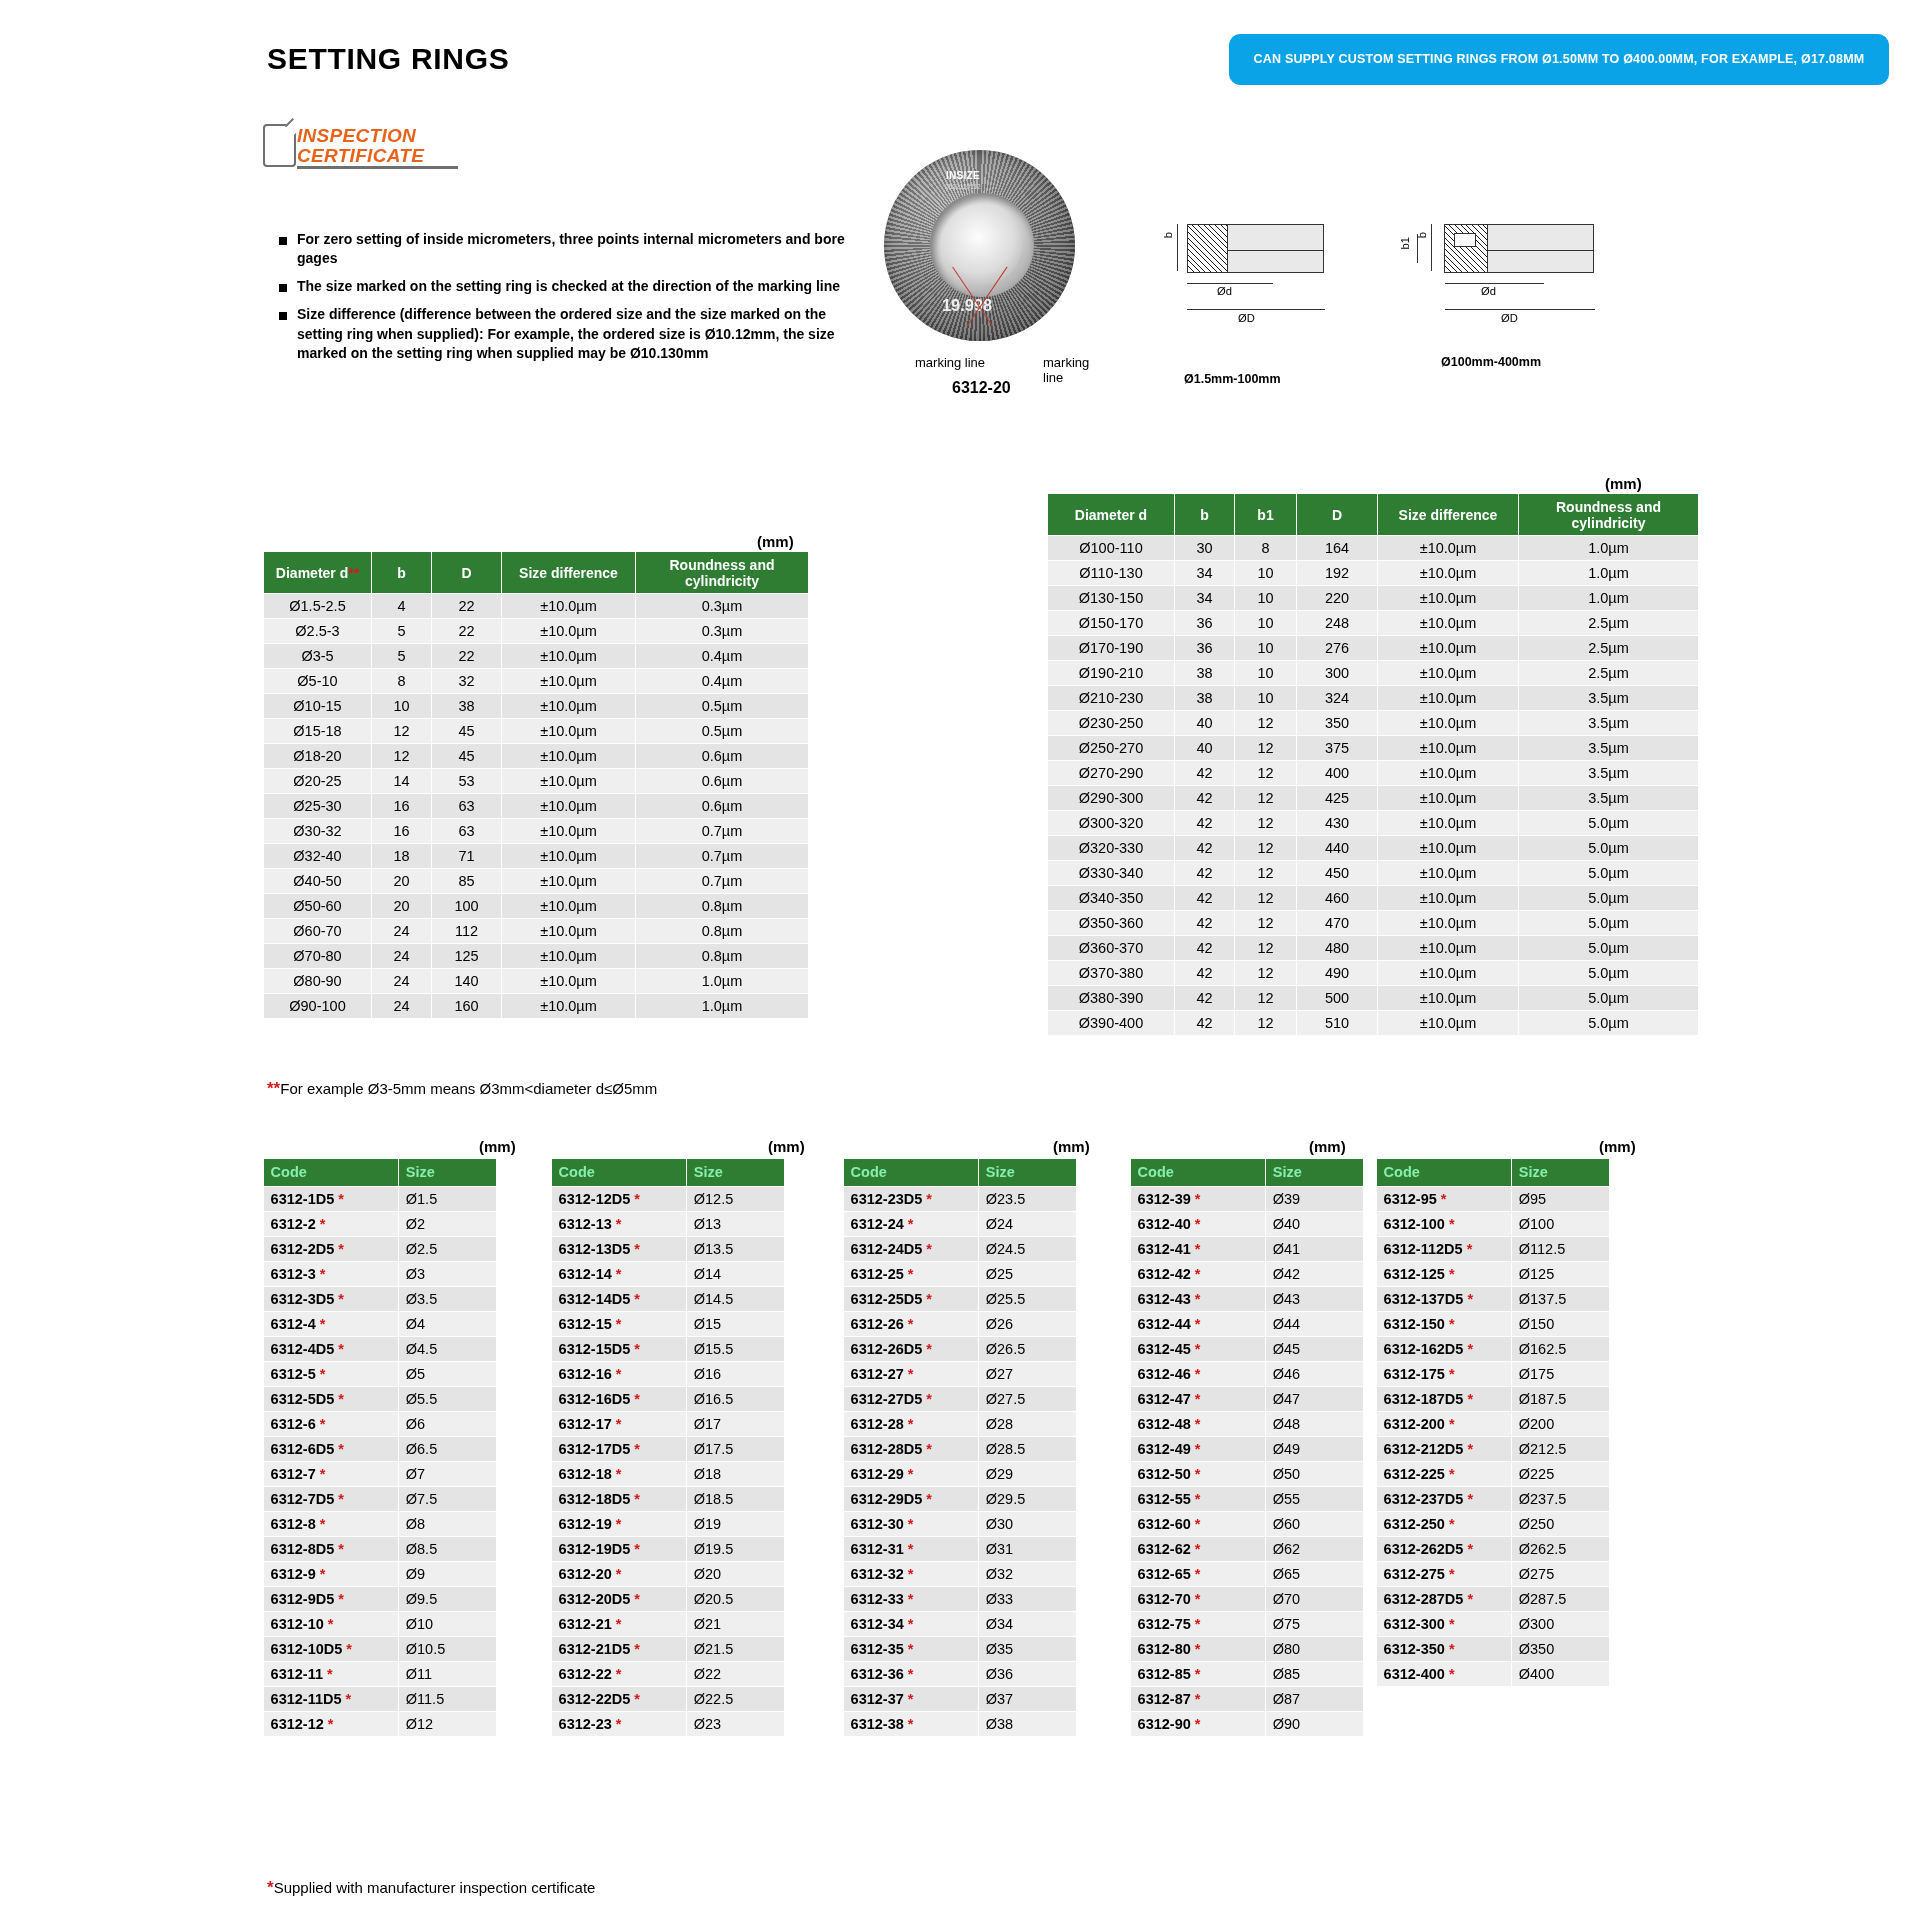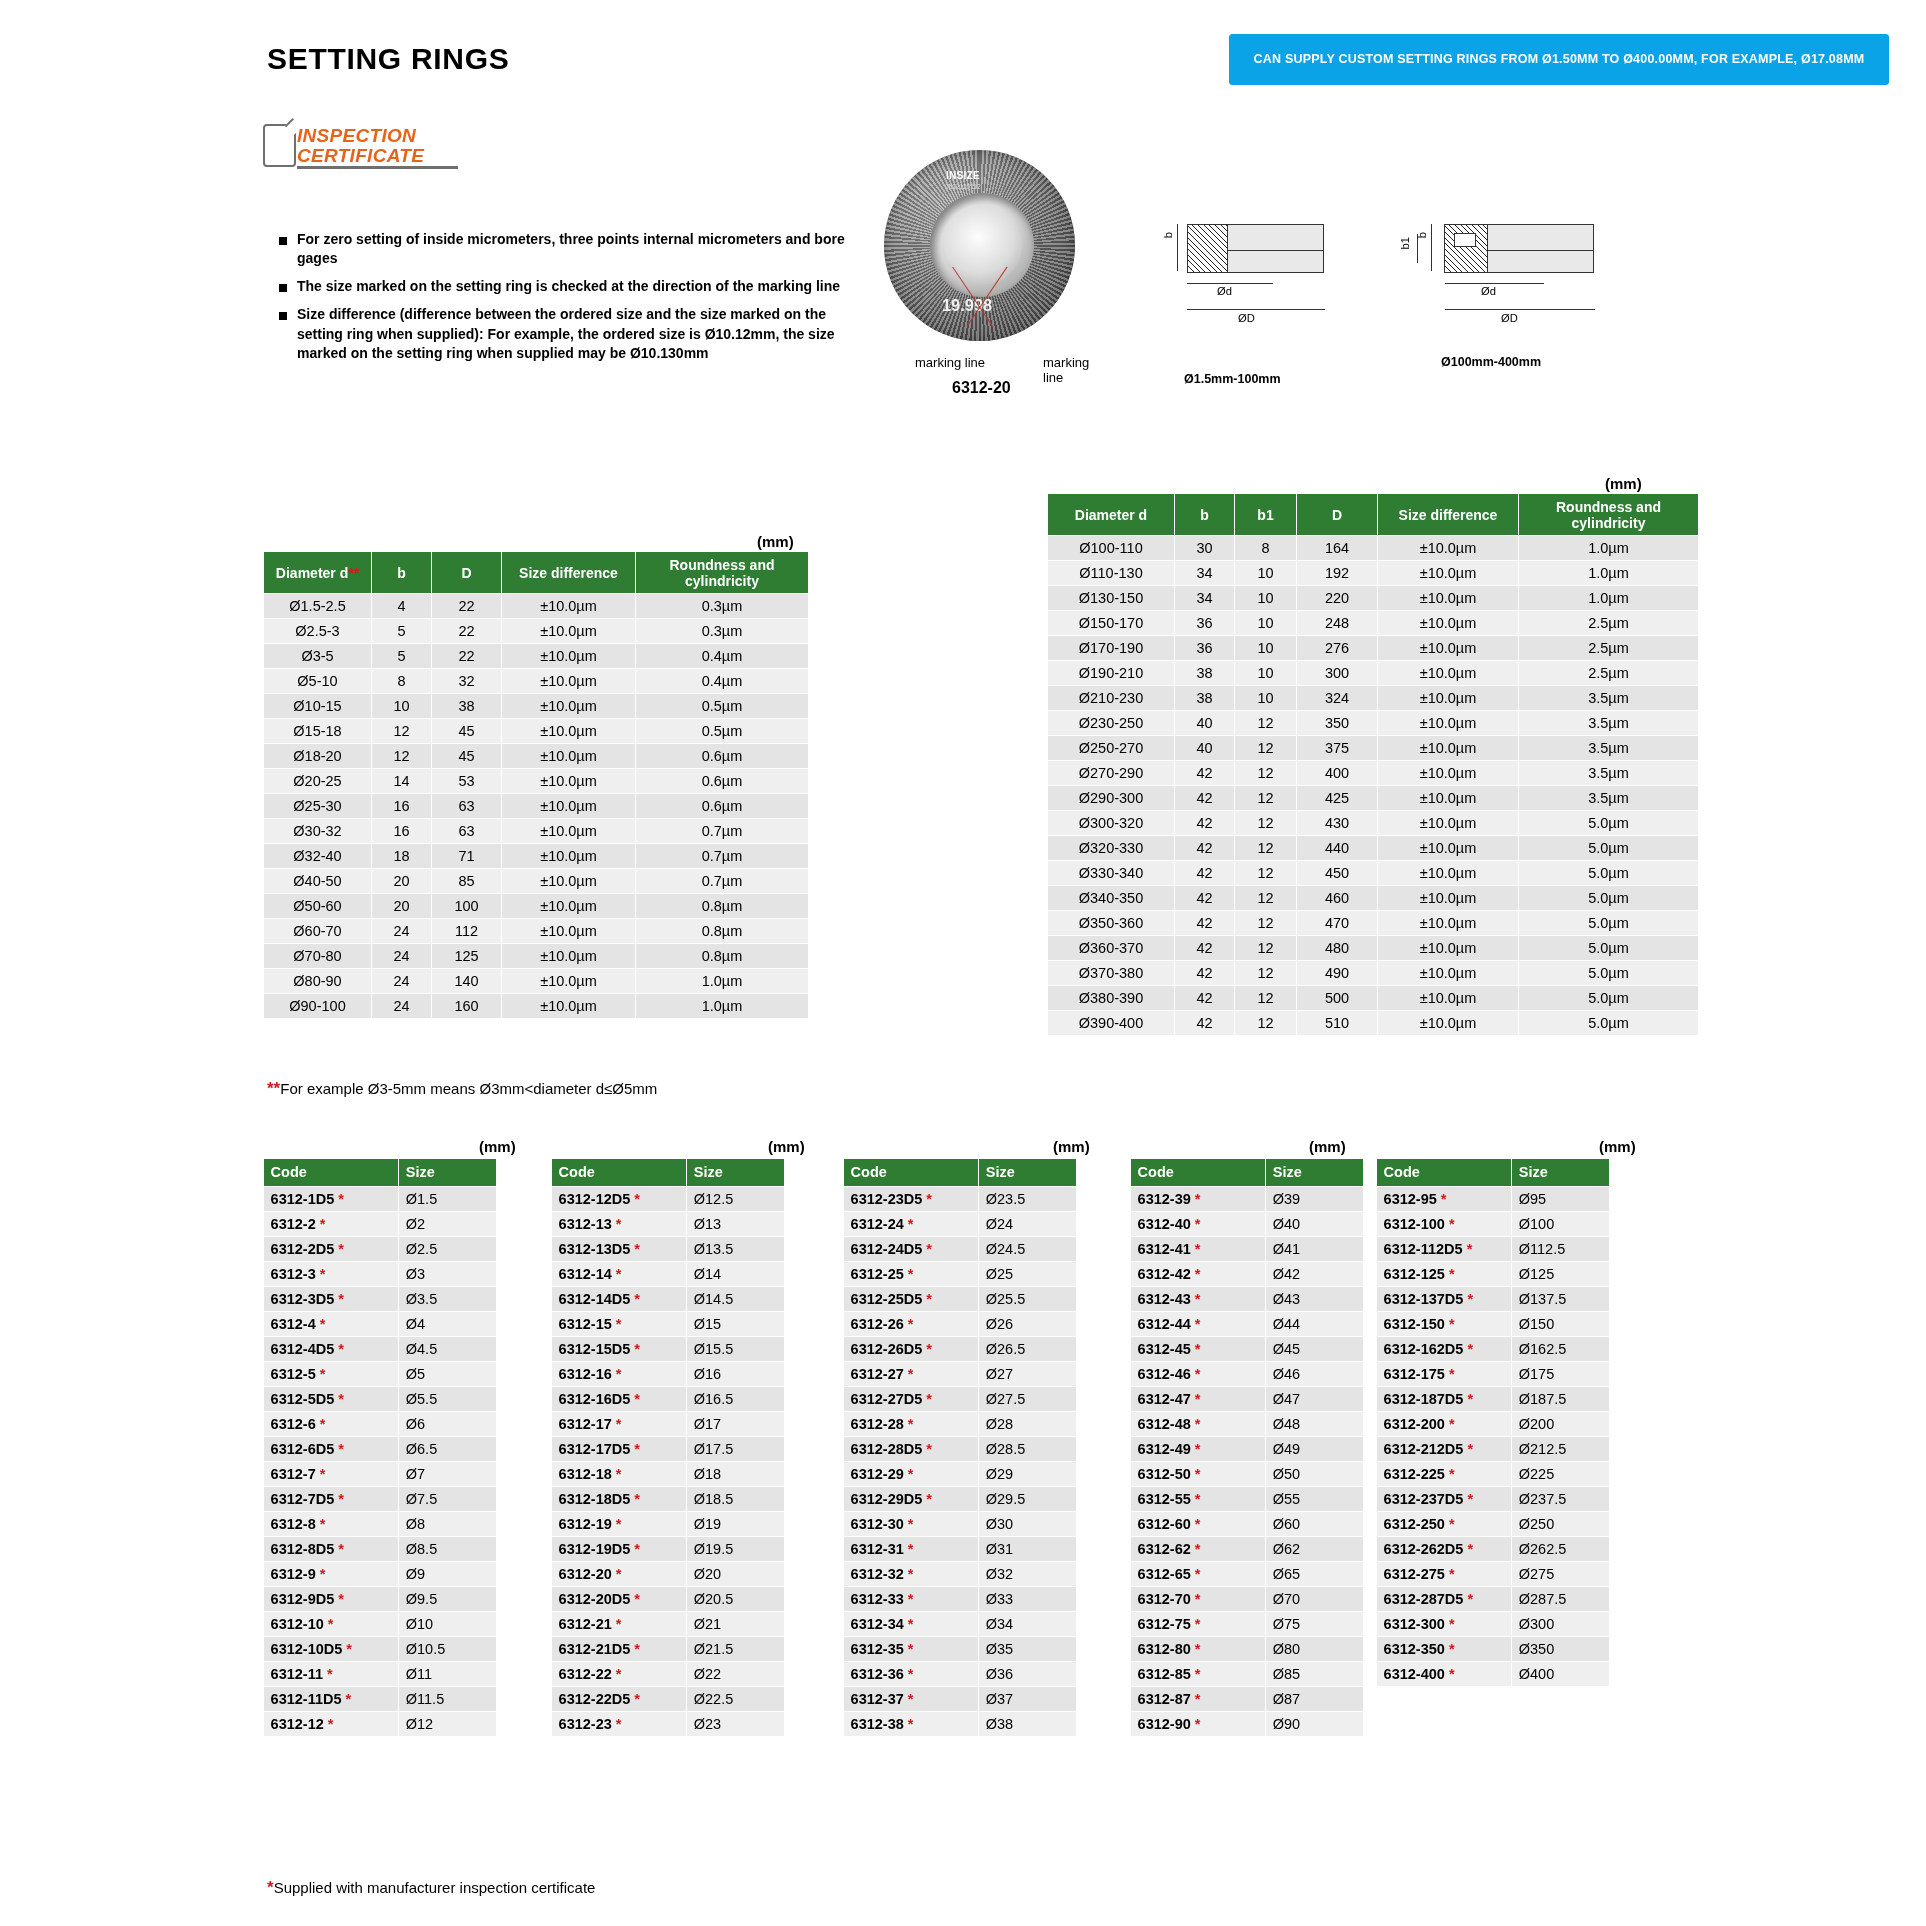--- a/index.html
+++ b/index.html
@@ -13,21 +13,21 @@
   }
   .page{position:absolute;left:0;top:0;width:1926px;height:1926px;}
 
   
   .title{
     position:absolute;left:267px;top:42px;
     font-size:30px;font-weight:bold;letter-spacing:0.7px;
   }
   .banner{
     position:absolute;left:1229px;top:34px;width:658px;height:49px;
-    background:#0aa3e8;border:1.3px solid #0aa3e8;border-radius:3px;
+    background:#0aa3e8;border:1.3px solid #0aa3e8;border-radius:11px;
     display:flex;align-items:center;justify-content:center;text-align:center;
     color:#fff;font-size:12.5px;font-weight:bold;line-height:1.35;letter-spacing:0.2px;
   }
 
   
   .cert{
     position:absolute;left:263px;top:124px;width:217px;height:50px;
   }
   .cert .frame{
     position:absolute;left:0;top:0;width:29px;height:39px;
@@ -115,21 +115,21 @@
   }
   table.t tr:nth-child(even) td{background:#efefef;}
   .redstar{color:#d21a1a;font-weight:bold;}
 
   .footnote{position:absolute;font-size:15px;}
   .footnote .redstar{font-size:17px;}
 
   
   table.c{border-collapse:collapse;position:absolute;font-size:14.5px;}
   table.c th{
-    background:#2e7d32;color:#ffffff;font-size:14.5px;font-weight:bold;
+    background:#2e7d32;color:#86efac;font-size:14.5px;font-weight:bold;
     border:0.7px solid #fff;padding:5.3px 6.6px;text-align:left;
   }
   table.c th.sz{text-align:left;}
   table.c td{border:0.7px solid #fff;background:#e4e4e4;padding:4px 6.6px;white-space:nowrap;}
   table.c tr:nth-child(even) td{background:#efefef;}
   table.c td.code{font-weight:bold;text-align:left;}
   table.c td.size{text-align:left;}
 </style>
 </head>
 <body>

